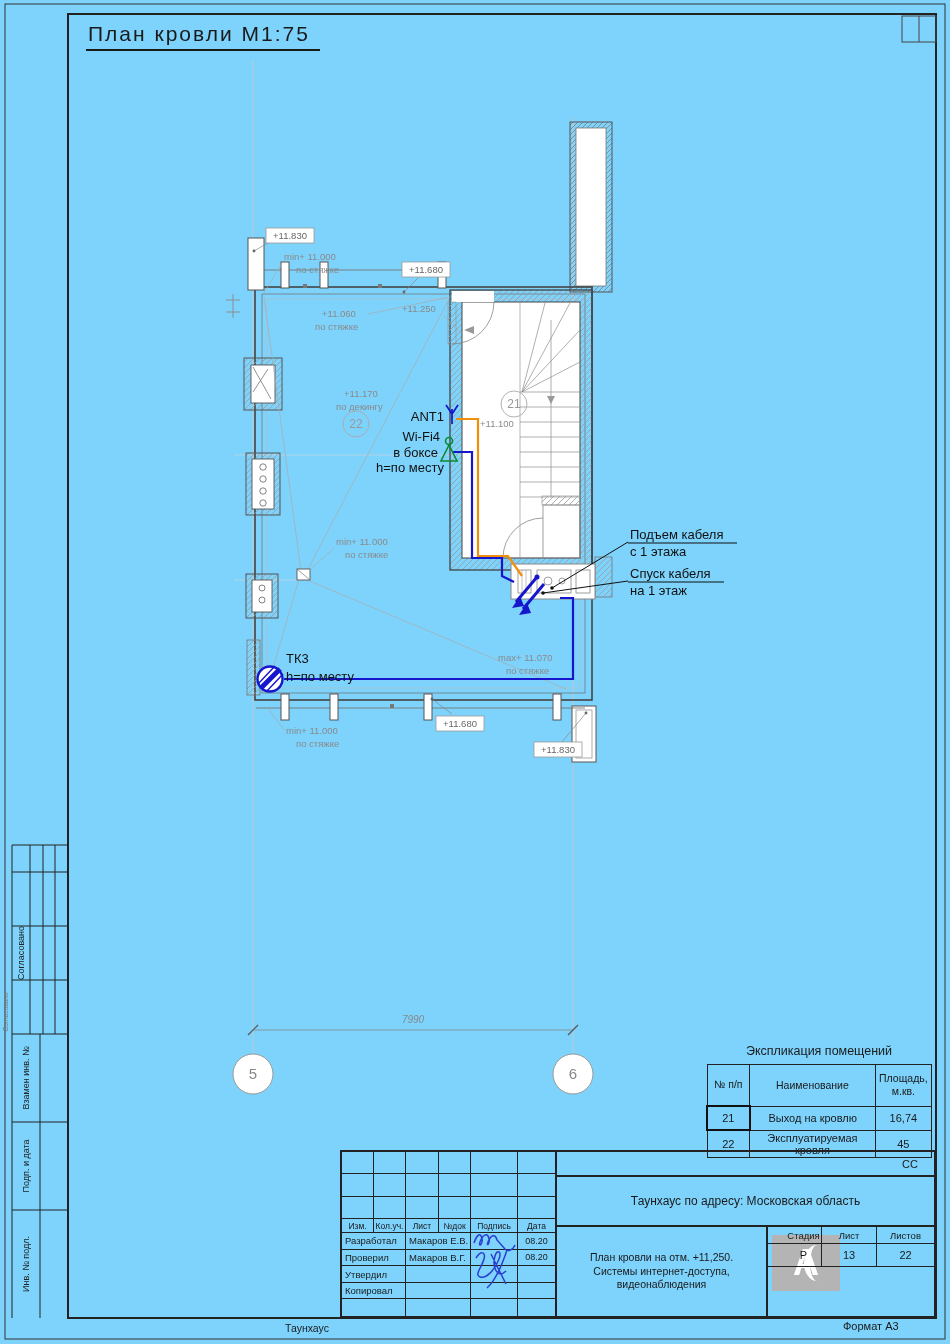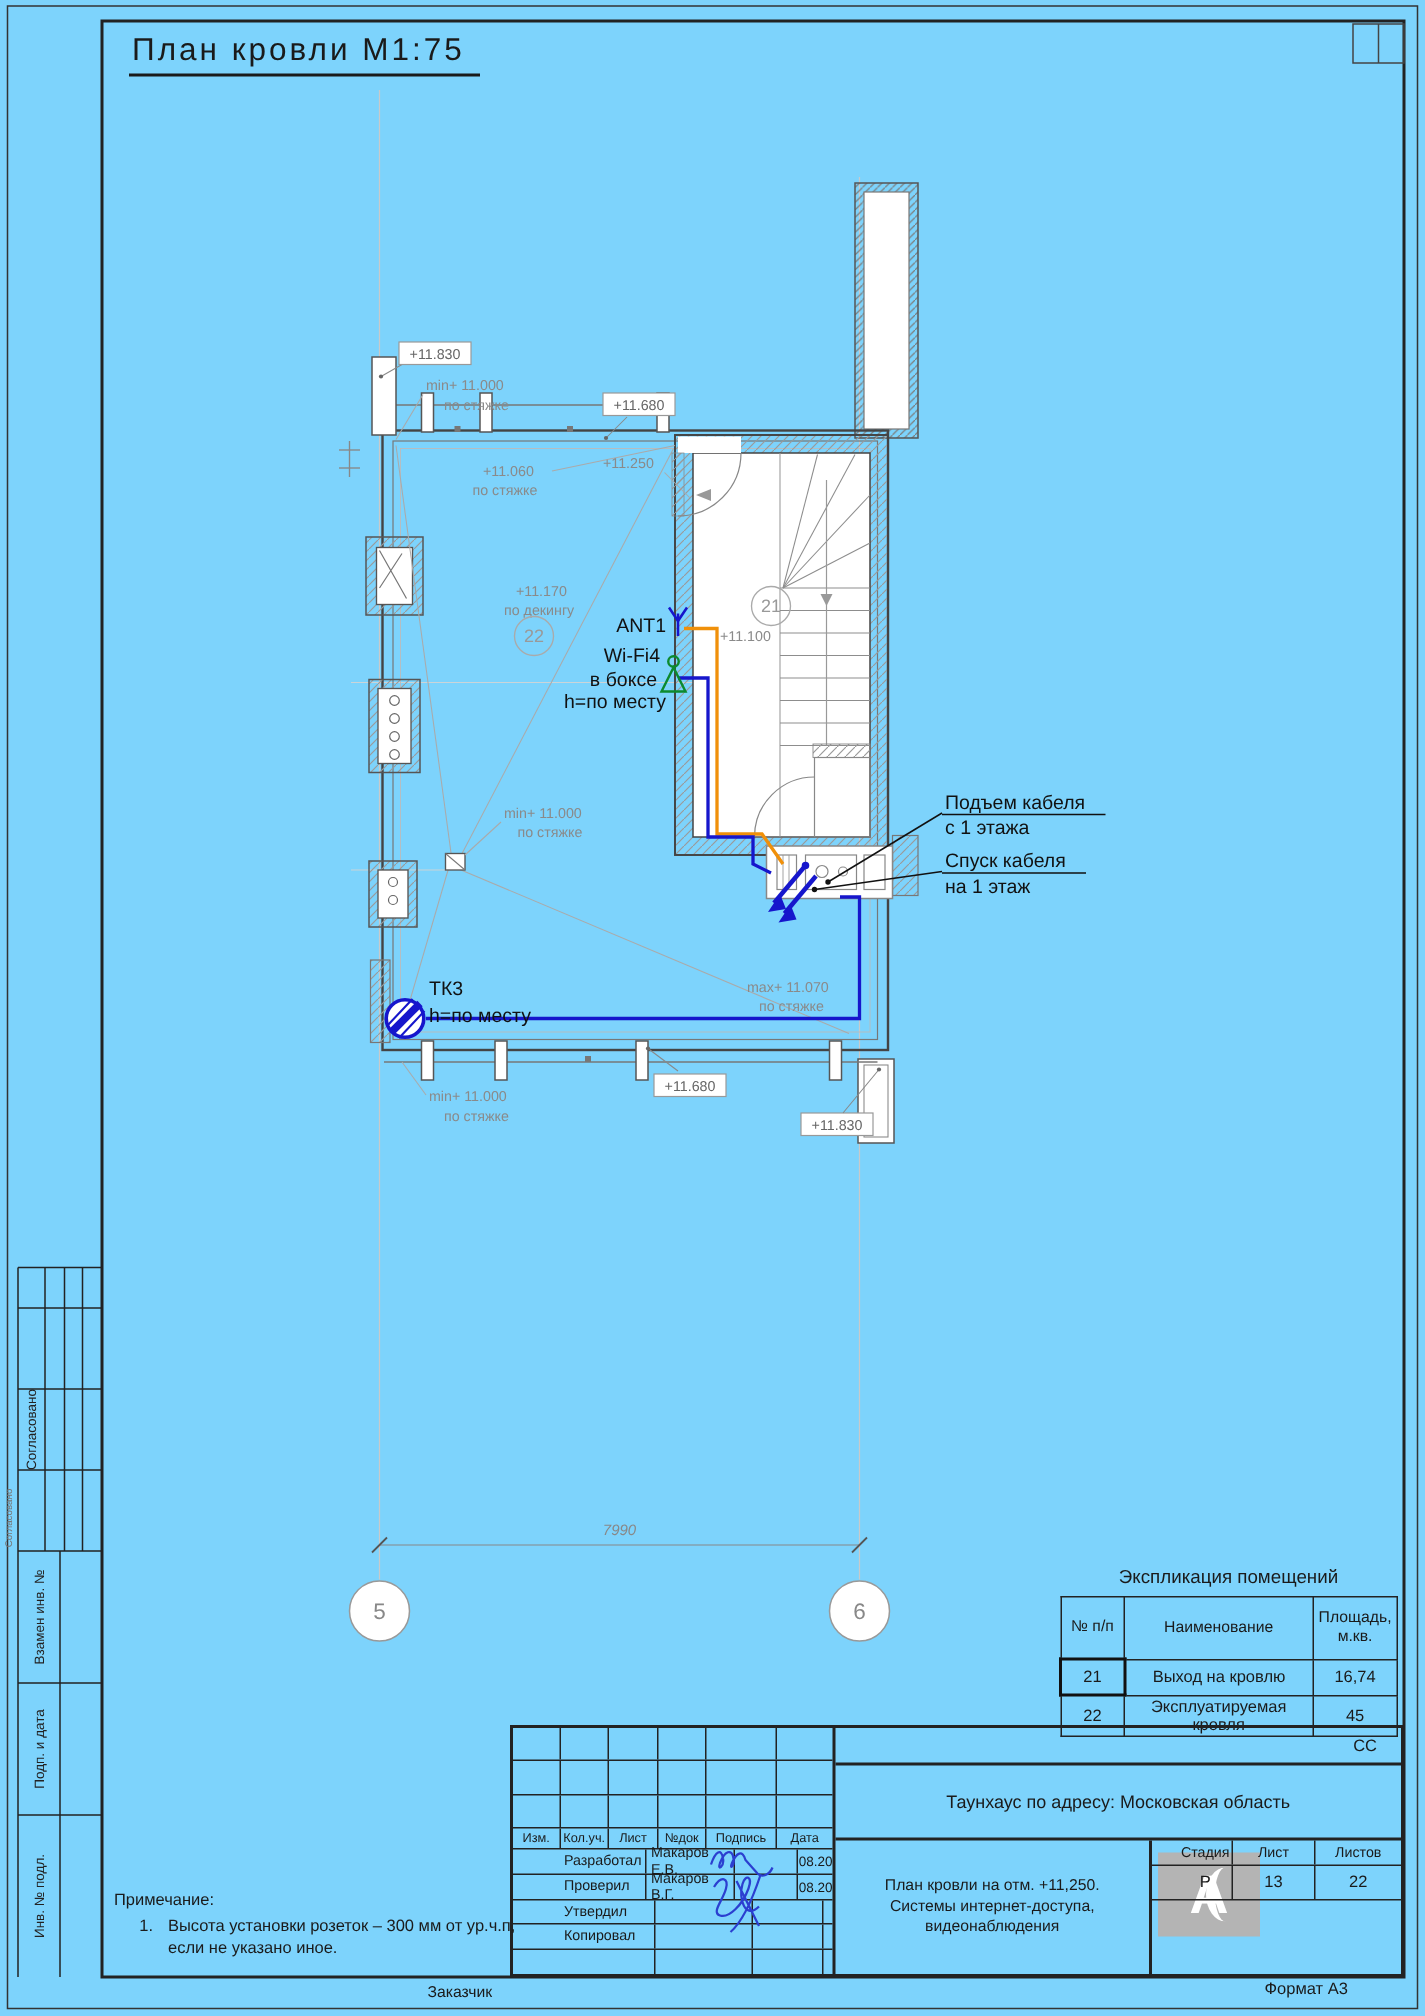--- a/index.html
+++ b/index.html
@@ -33,21 +33,21 @@
     box-sizing:border-box;display:flex;z-index:2;}
   .tblock *{box-sizing:border-box;}
   .tb-left{width:215px;border-right:2px solid #222;display:flex;flex-direction:column;}
   .row6{display:flex;border-bottom:1px solid #222;}
   .row6>div{border-right:1px solid #222;height:100%;}
   .row6>div:last-child{border-right:none;}
   .r-empty{height:23px;}
   .r-head{height:14px;font-size:8.5px;display:flex;}
   .r-head>div{display:flex;align-items:center;justify-content:center;}
   .c1{width:32px;}.c2{width:32px;}.c3{width:33px;}.c4{width:32px;}.c5{width:47px;}.c6{flex:1;}
-  .row4{display:flex;border-bottom:1px solid #222;height:17px;font-size:9.5px;padding-left:31px;}
+  .row4{display:flex;border-bottom:1px solid #222;height:17px;font-size:9.5px;}
   .row4>div{border-right:1px solid #222;display:flex;align-items:center;}
   .row4>div:last-child{border-right:none;}
   .d1{width:64px;padding-left:3px;}.d2{width:65px;padding-left:3px;}.d3{width:47px;}
   .d4{flex:1;justify-content:center;font-size:9px;}
   .tb-right{flex:1;display:flex;flex-direction:column;}
   .tb-cc{height:25px;border-bottom:2px solid #222;display:flex;align-items:center;
     justify-content:flex-end;padding-right:16px;font-size:11px;}
   .tb-addr{height:50px;border-bottom:2px solid #222;display:flex;align-items:center;
     justify-content:center;font-size:12px;}
   .tb-bot{flex:1;display:flex;}
@@ -200,32 +200,22 @@
             <div class="gc1">Р</div>
             <div class="gc2">13</div>
             <div class="gc3">22</div>
           </div>
           <div style="flex:1"></div>
         </div>
       </div>
     </div>
   </div>
 
-  <div class="abs note">
-    <div>Примечание:</div>
-    <div class="itm">
-      <span class="no">1.</span>
-      <span>
-        <span>Высота установки розеток – 300 мм от ур.ч.п,</span><br>
-        <span>если не указано иное.</span>
-      </span>
-    </div>
-  </div>
-
-  <div class="abs foot-copy">Заказчик</div>
+
+  <div class="abs foot-copy">Таунхаус</div>
   <div class="abs foot-fmt">Формат А3</div>
 
   <svg class="plan-svg" width="950" height="1344" viewBox="0 0 950 1344">
     <defs>
       <pattern id="hatch" width="6" height="6" patternUnits="userSpaceOnUse">
         <path d="M0,6 L6,0" stroke="#9a9a9a" stroke-width="0.8"></path>
       </pattern>
       <pattern id="hatch2" width="5" height="5" patternUnits="userSpaceOnUse">
         <path d="M0,5 L5,0" stroke="#7d7d7d" stroke-width="0.8"></path>
       </pattern>

